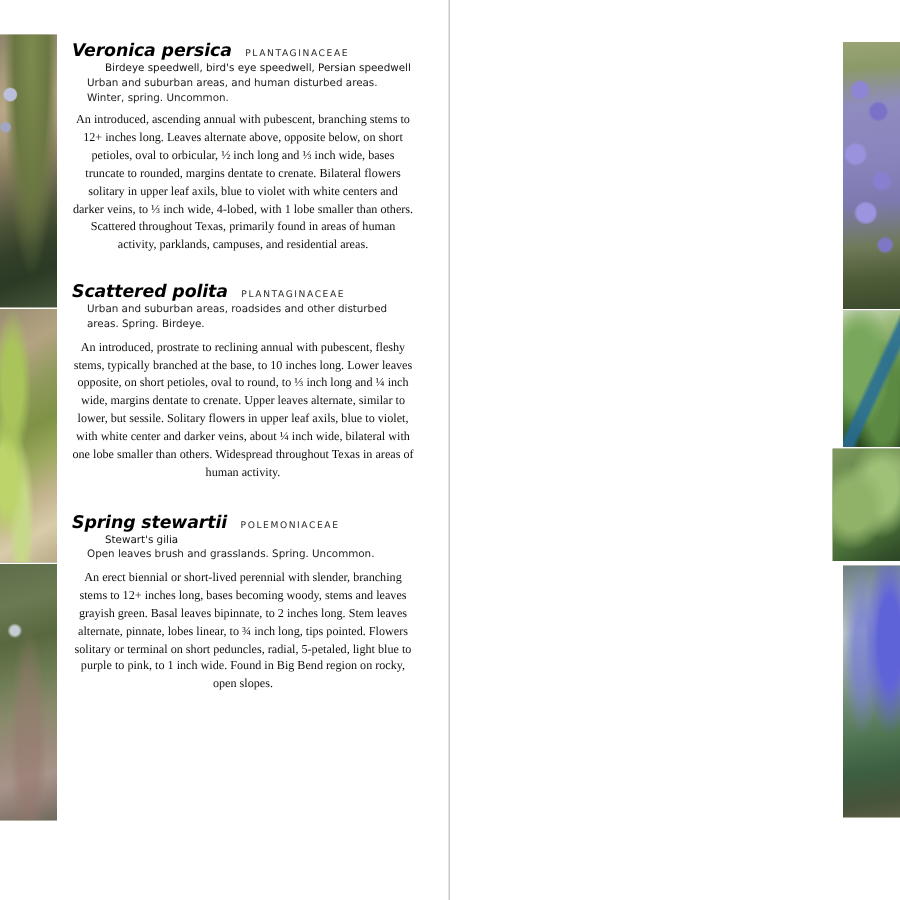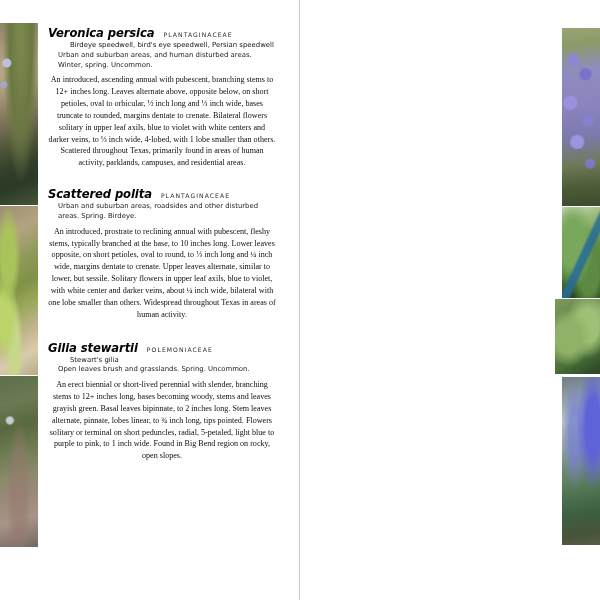--- a/index.html
+++ b/index.html
@@ -235,21 +235,21 @@
         <div class="head-line">
           <span class="sci-name">Scattered polita</span>
           <span class="family">PLANTAGINACEAE</span>
         </div>
         <div class="habitat">Urban and suburban areas, roadsides and other disturbed areas. Spring. Birdeye.</div>
         <p class="desc">An introduced, prostrate to reclining annual with pubescent, fleshy stems, typically branched at the base, to 10 inches long. Lower leaves opposite, on short petioles, oval to round, to ⅓ inch long and ¼ inch wide, margins dentate to crenate. Upper leaves alternate, similar to lower, but sessile. Solitary flowers in upper leaf axils, blue to violet, with white center and darker veins, about ¼ inch wide, bilateral with one lobe smaller than others. Widespread throughout Texas in areas of human activity.</p>
       </div>
 
       <div class="entry entry-left" style="margin-top:20px;">
         <div class="head-line">
-          <span class="sci-name">Gilia stewartii</span>
+          <span class="sci-name">Spring stewartii</span>
           <span class="family">POLEMONIACEAE</span>
         </div>
         <div class="common">Stewart's gilia</div>
         <div class="habitat">Open leaves brush and grasslands. Spring. Uncommon.</div>
         <p class="desc">An erect biennial or short-lived perennial with slender, branching stems to 12+ inches long, bases becoming woody, stems and leaves grayish green. Basal leaves bipinnate, to 2 inches long. Stem leaves alternate, pinnate, lobes linear, to ¾ inch long, tips pointed. Flowers solitary or terminal on short peduncles, radial, 5-petaled, light blue to purple to pink, to 1 inch wide. Found in Big Bend region on rocky, open slopes.</p>
       </div>
 
     </div>
   </div>
 

